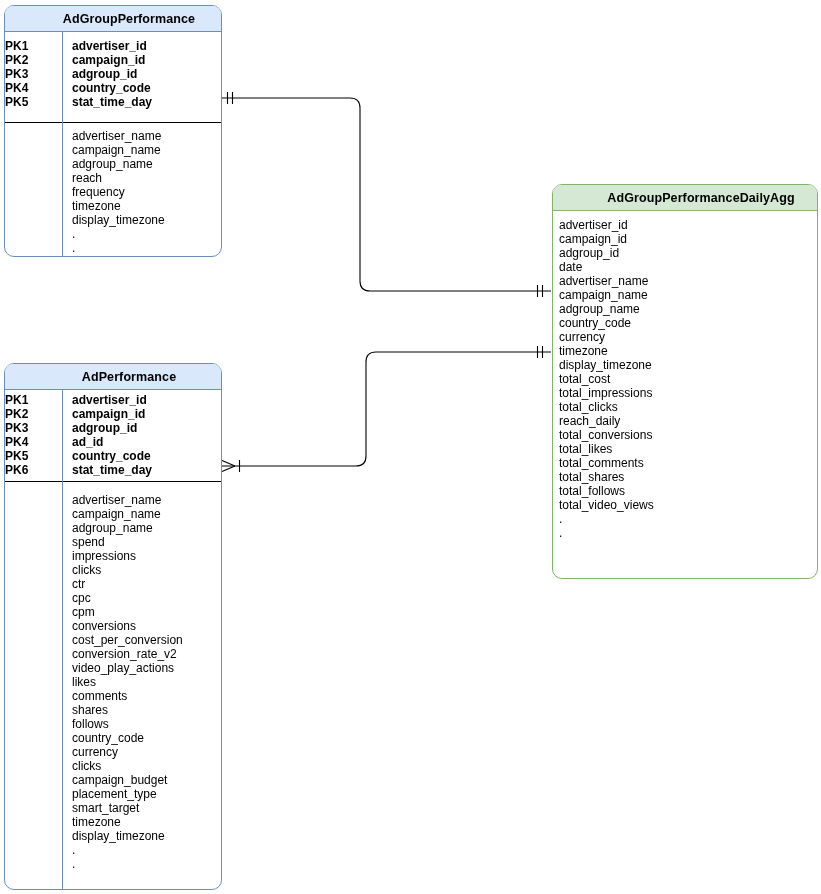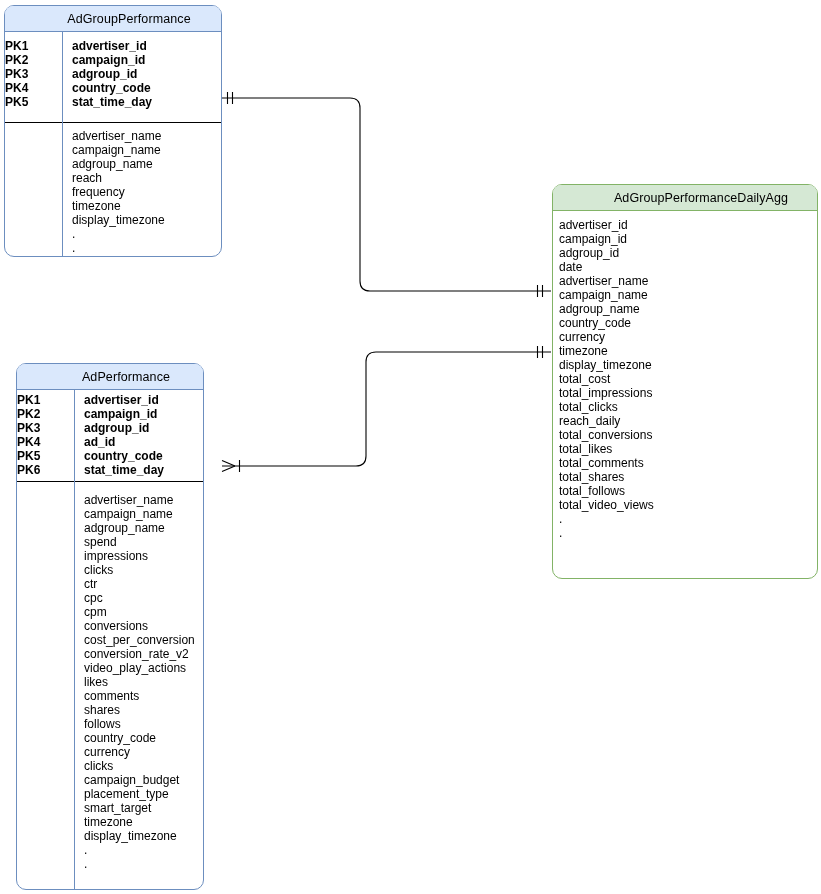--- a/index.html
+++ b/index.html
@@ -10,21 +10,21 @@
     overflow:hidden;
   }
   .er-table {
     position:absolute; background:#ffffff; border-radius:10px;
     display:flex; flex-direction:column;
   }
   .er-table.blue  { border:1.5px solid #6c8ebf; }
   .er-table.green { border:1.5px solid #82b366; }
   .hdr {
     flex:0 0 26px; display:flex; align-items:center; justify-content:center;
-    font-weight:normal; font-size:12.5px; letter-spacing:0.1px;
+    font-weight:bold; font-size:12.5px; letter-spacing:0.1px;
     border-radius:8px 8px 0 0;
     padding-left:32px;
   }
   .blue  .hdr { background:#dae8fc; border-bottom:1.5px solid #6c8ebf; }
   .green .hdr { background:#d5e8d4; border-bottom:1.5px solid #82b366; }
   .tbody { position:relative; flex:1; border-radius:0 0 8px 8px; }
   .vline {
     position:absolute; left:57px; top:0; bottom:0; width:1.3px;
     background:#6c8ebf;
   }
@@ -34,21 +34,21 @@
   .pk-field { padding-left:10px; font-weight:bold; }
   .blue  .attrs .row { padding-left:67px; }
   .green .attrs .row { padding-left:6px; }
   
   #t1 .pk-section { padding:7px 0 13px 0; }
   #t1 .attrs      { padding-top:6px; }
   #t2 .pk-section { padding:3px 0 4px 0; }
   #t2 .attrs      { padding-top:11px; }
   #t3 .attrs      { padding-top:7px; }
   #t1 { left:4px;   top:5px;   width:218px; height:252px; }
-  #t2 { left:16px;   top:363px; width:188px; height:527px; }
+  #t2 { left:4px;   top:363px; width:218px; height:527px; }
   #t3 { left:552px; top:184px; width:266px; height:395px;text-align:right; }
   .connectors { position:absolute; left:0; top:0; width:821px; height:894px; pointer-events:none; }
   .connectors path { stroke:#000000; stroke-width:1.1; fill:none; }
 </style>
 </head>
 <body>
 
 <div class="canvas">
 
   <svg class="connectors" viewBox="0 0 821 894" xmlns="http://www.w3.org/2000/svg">

